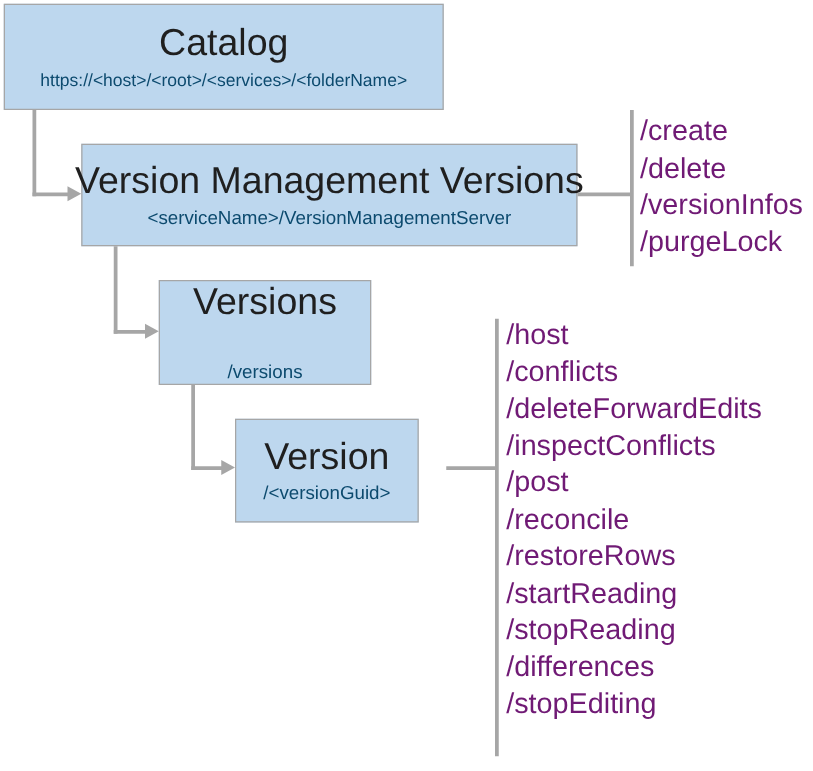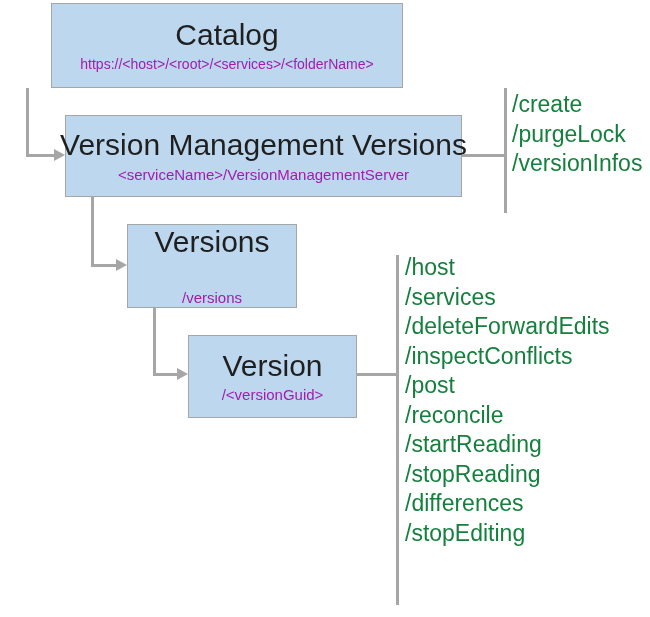--- a/index.html
+++ b/index.html
@@ -24,48 +24,48 @@
   }
   .node-title {
     font-size: 30px;
     line-height: 1.15;
     color: #1F1F1F;
     white-space: nowrap;
   }
   .node-sub {
     font-size: 15px;
     line-height: 1.2;
-    color: #a21caf;
+    color: #0c4a6e;
     margin-top: 3px;
     white-space: nowrap;
   }
   .node-sub.small { font-size: 14px; }
   .seg { position: absolute; background: #A6A6A6; }
   .arrowhead {
     position: absolute;
     width: 0; height: 0;
     border-top: 6px solid transparent;
     border-bottom: 6px solid transparent;
     border-left: 11px solid #A6A6A6;
   }
   .ops-bar { position: absolute; width: 3px; background: #A6A6A6; }
   .ops {
     position: absolute;
-    color: #15803d;
+    color: #701a75;
     font-size: 23px;
     line-height: 29.5px;
     white-space: nowrap;
   }
   .ops div { height: 29.5px; }
 
   
-  #node-catalog  { left: 3px;   top: 3px;   width: 352px; height: 85px; margin-left: 48px; }
+  #node-catalog  { left: 3px;   top: 3px;   width: 352px; height: 85px; }
   #node-vms      { left: 65px;  top: 115px; width: 397px; height: 82px; }
   #node-versions { left: 127px; top: 224px; width: 170px; height: 84px; gap: 26px; }
-  #node-version  { left: 188px; top: 335px; width: 169px; height: 83px; }
+  #node-version  { left: 188px; top: 335px; width: 147px; height: 83px; }
 
   
   #c1v { left: 26px;  top: 88px;  width: 3px;  height: 69px; }
   #c1h { left: 26px;  top: 154px; width: 29px; height: 3px;  }
   #a1  { left: 54px;  top: 149px; }
   #c2v { left: 91px;  top: 197px; width: 3px;  height: 70px; }
   #c2h { left: 91px;  top: 264px; width: 26px; height: 3px;  }
   #a2  { left: 116px; top: 259px; }
   #c3v { left: 153px; top: 308px; width: 3px;  height: 68px; }
   #c3h { left: 153px; top: 373px; width: 25px; height: 3px;  }
@@ -115,33 +115,35 @@
 
   <div class="seg" id="c3v"></div>
   <div class="seg" id="c3h"></div>
   <div class="arrowhead" id="a3"></div>
 
   <div class="seg" id="r1h"></div>
   <div class="ops-bar" id="r1bar"></div>
 
   <div class="ops" id="ops-vms">
     <div>/create</div>
+    <div>/delete</div>
+    <div>/versionInfos</div>
     <div>/purgeLock</div>
-    <div>/versionInfos</div>
   </div>
 
   <div class="seg" id="r2h"></div>
   <div class="ops-bar" id="r2bar"></div>
 
   <div class="ops" id="ops-version">
     <div>/host</div>
-    <div>/services</div>
+    <div>/conflicts</div>
     <div>/deleteForwardEdits</div>
     <div>/inspectConflicts</div>
     <div>/post</div>
     <div>/reconcile</div>
+    <div>/restoreRows</div>
     <div>/startReading</div>
     <div>/stopReading</div>
     <div>/differences</div>
     <div>/stopEditing</div>
   </div>
 
 </div>
 
 </body></html>

